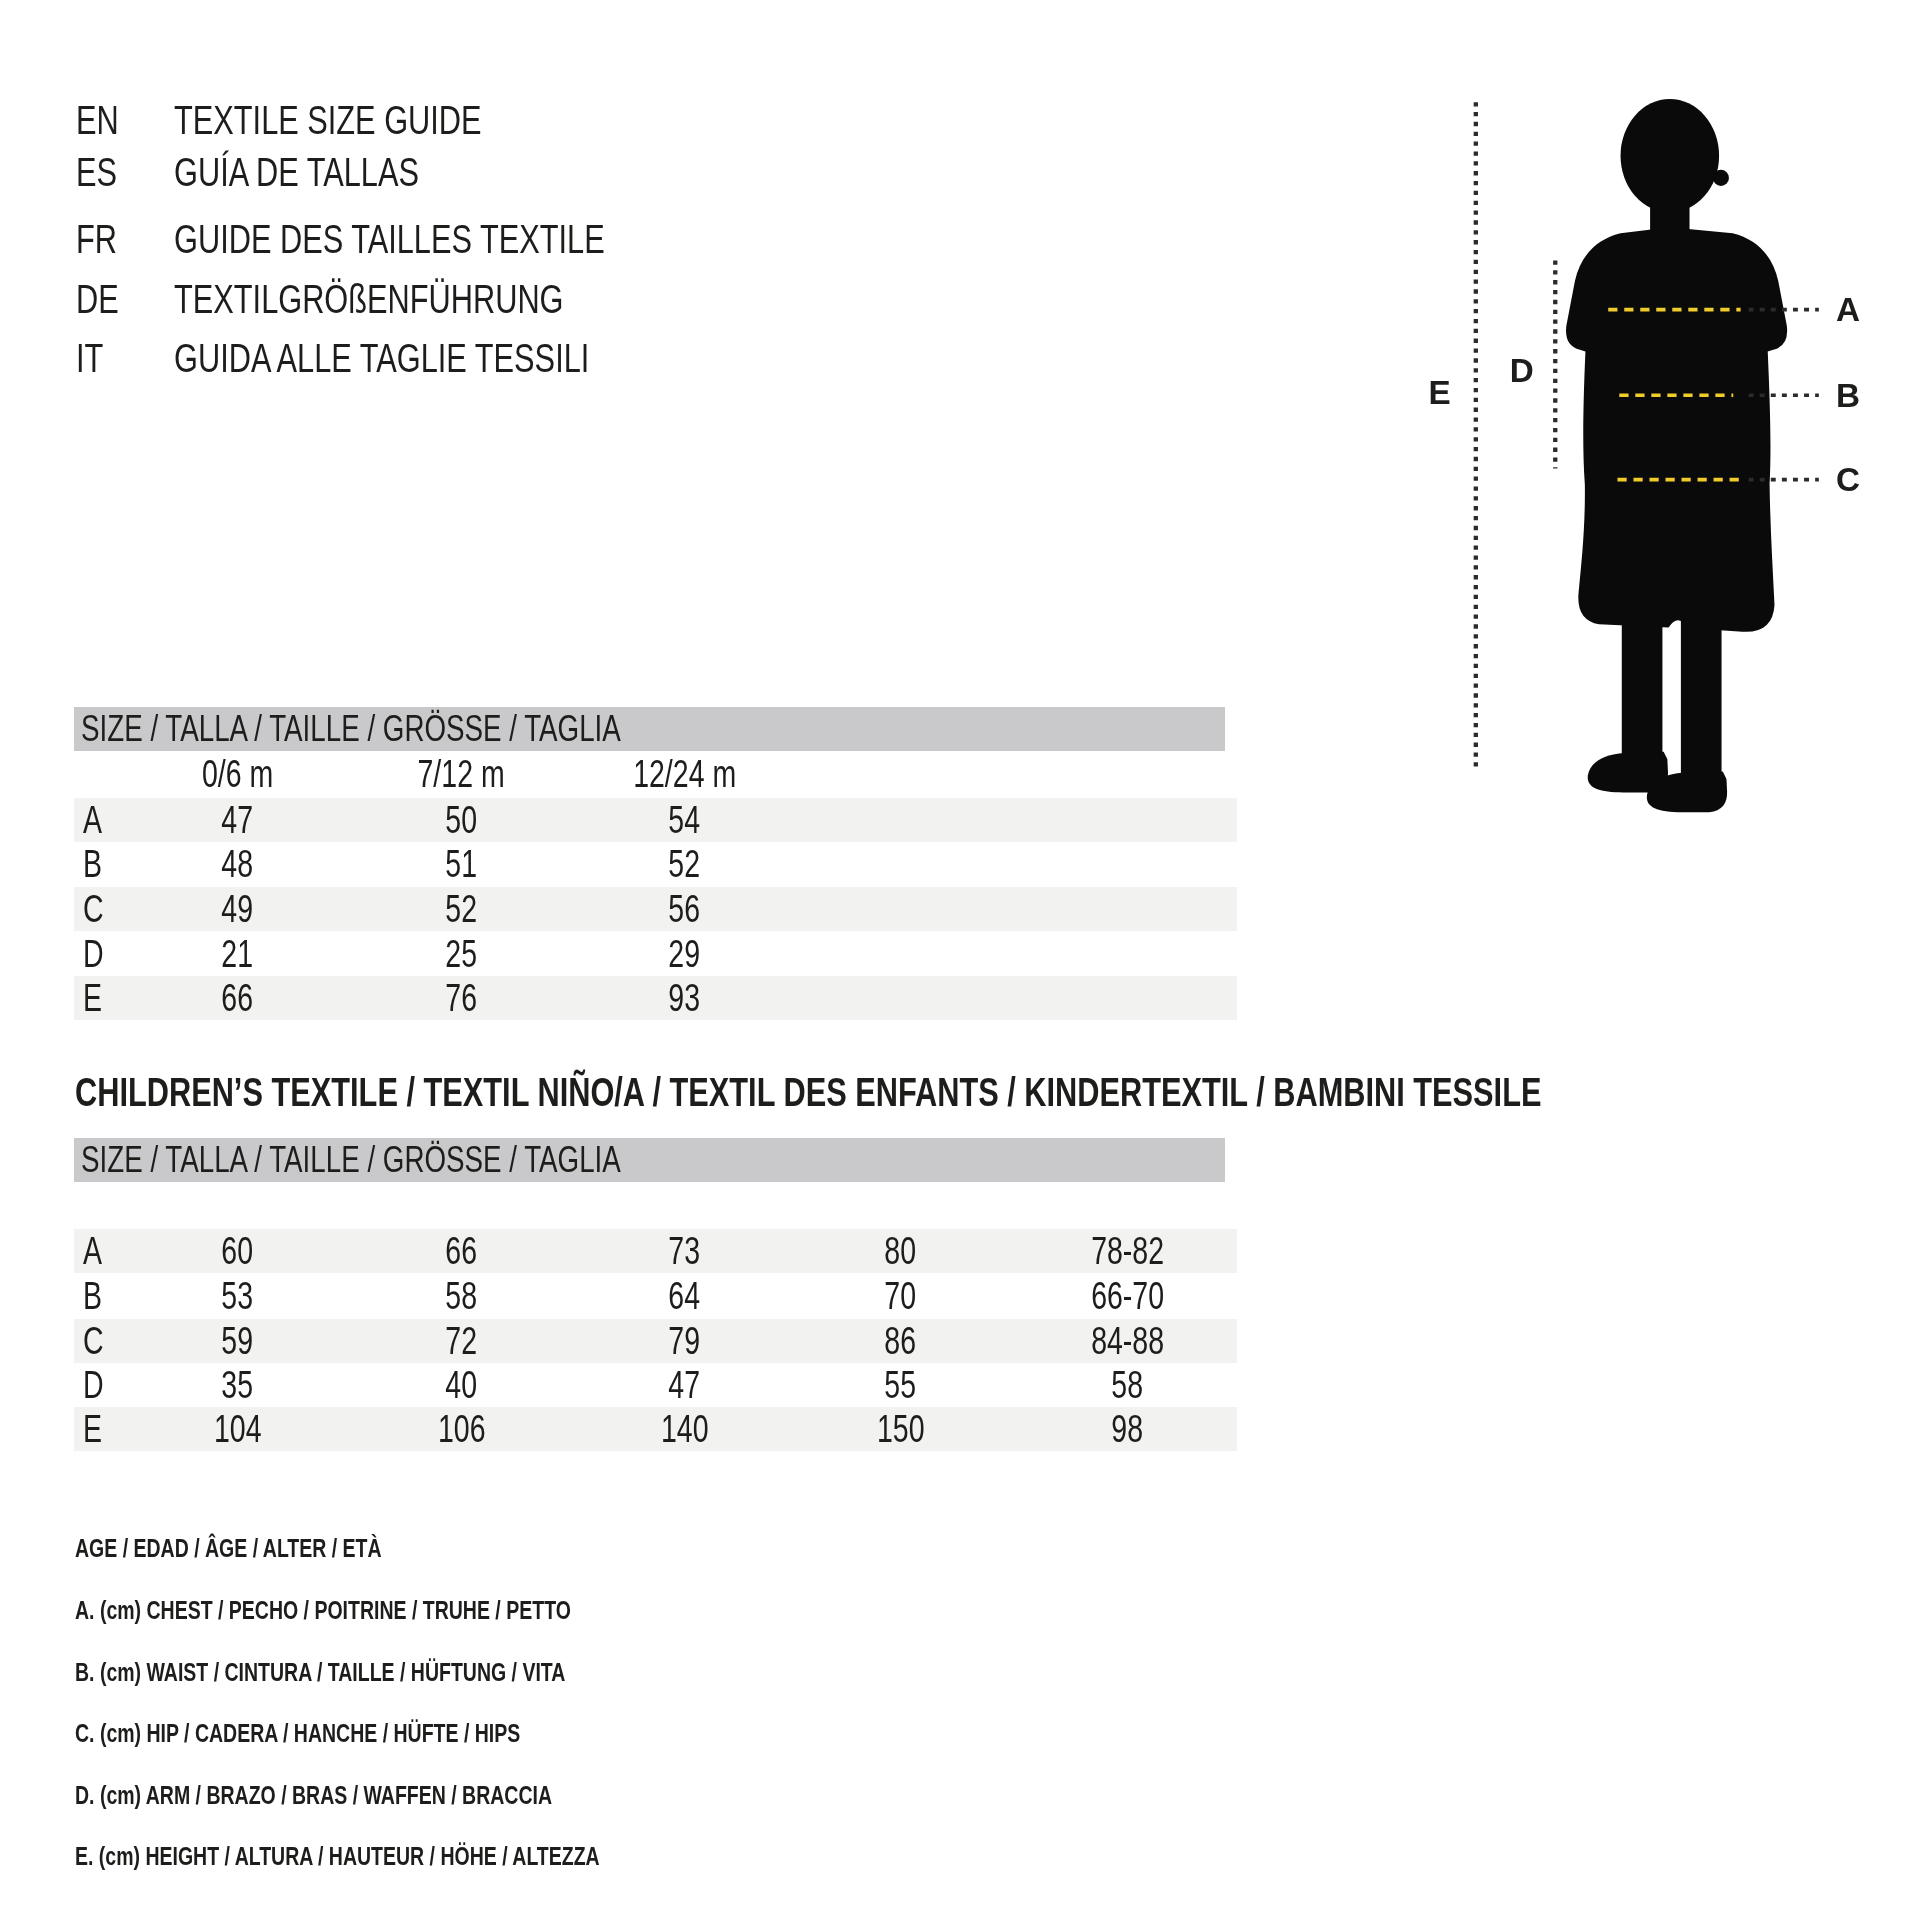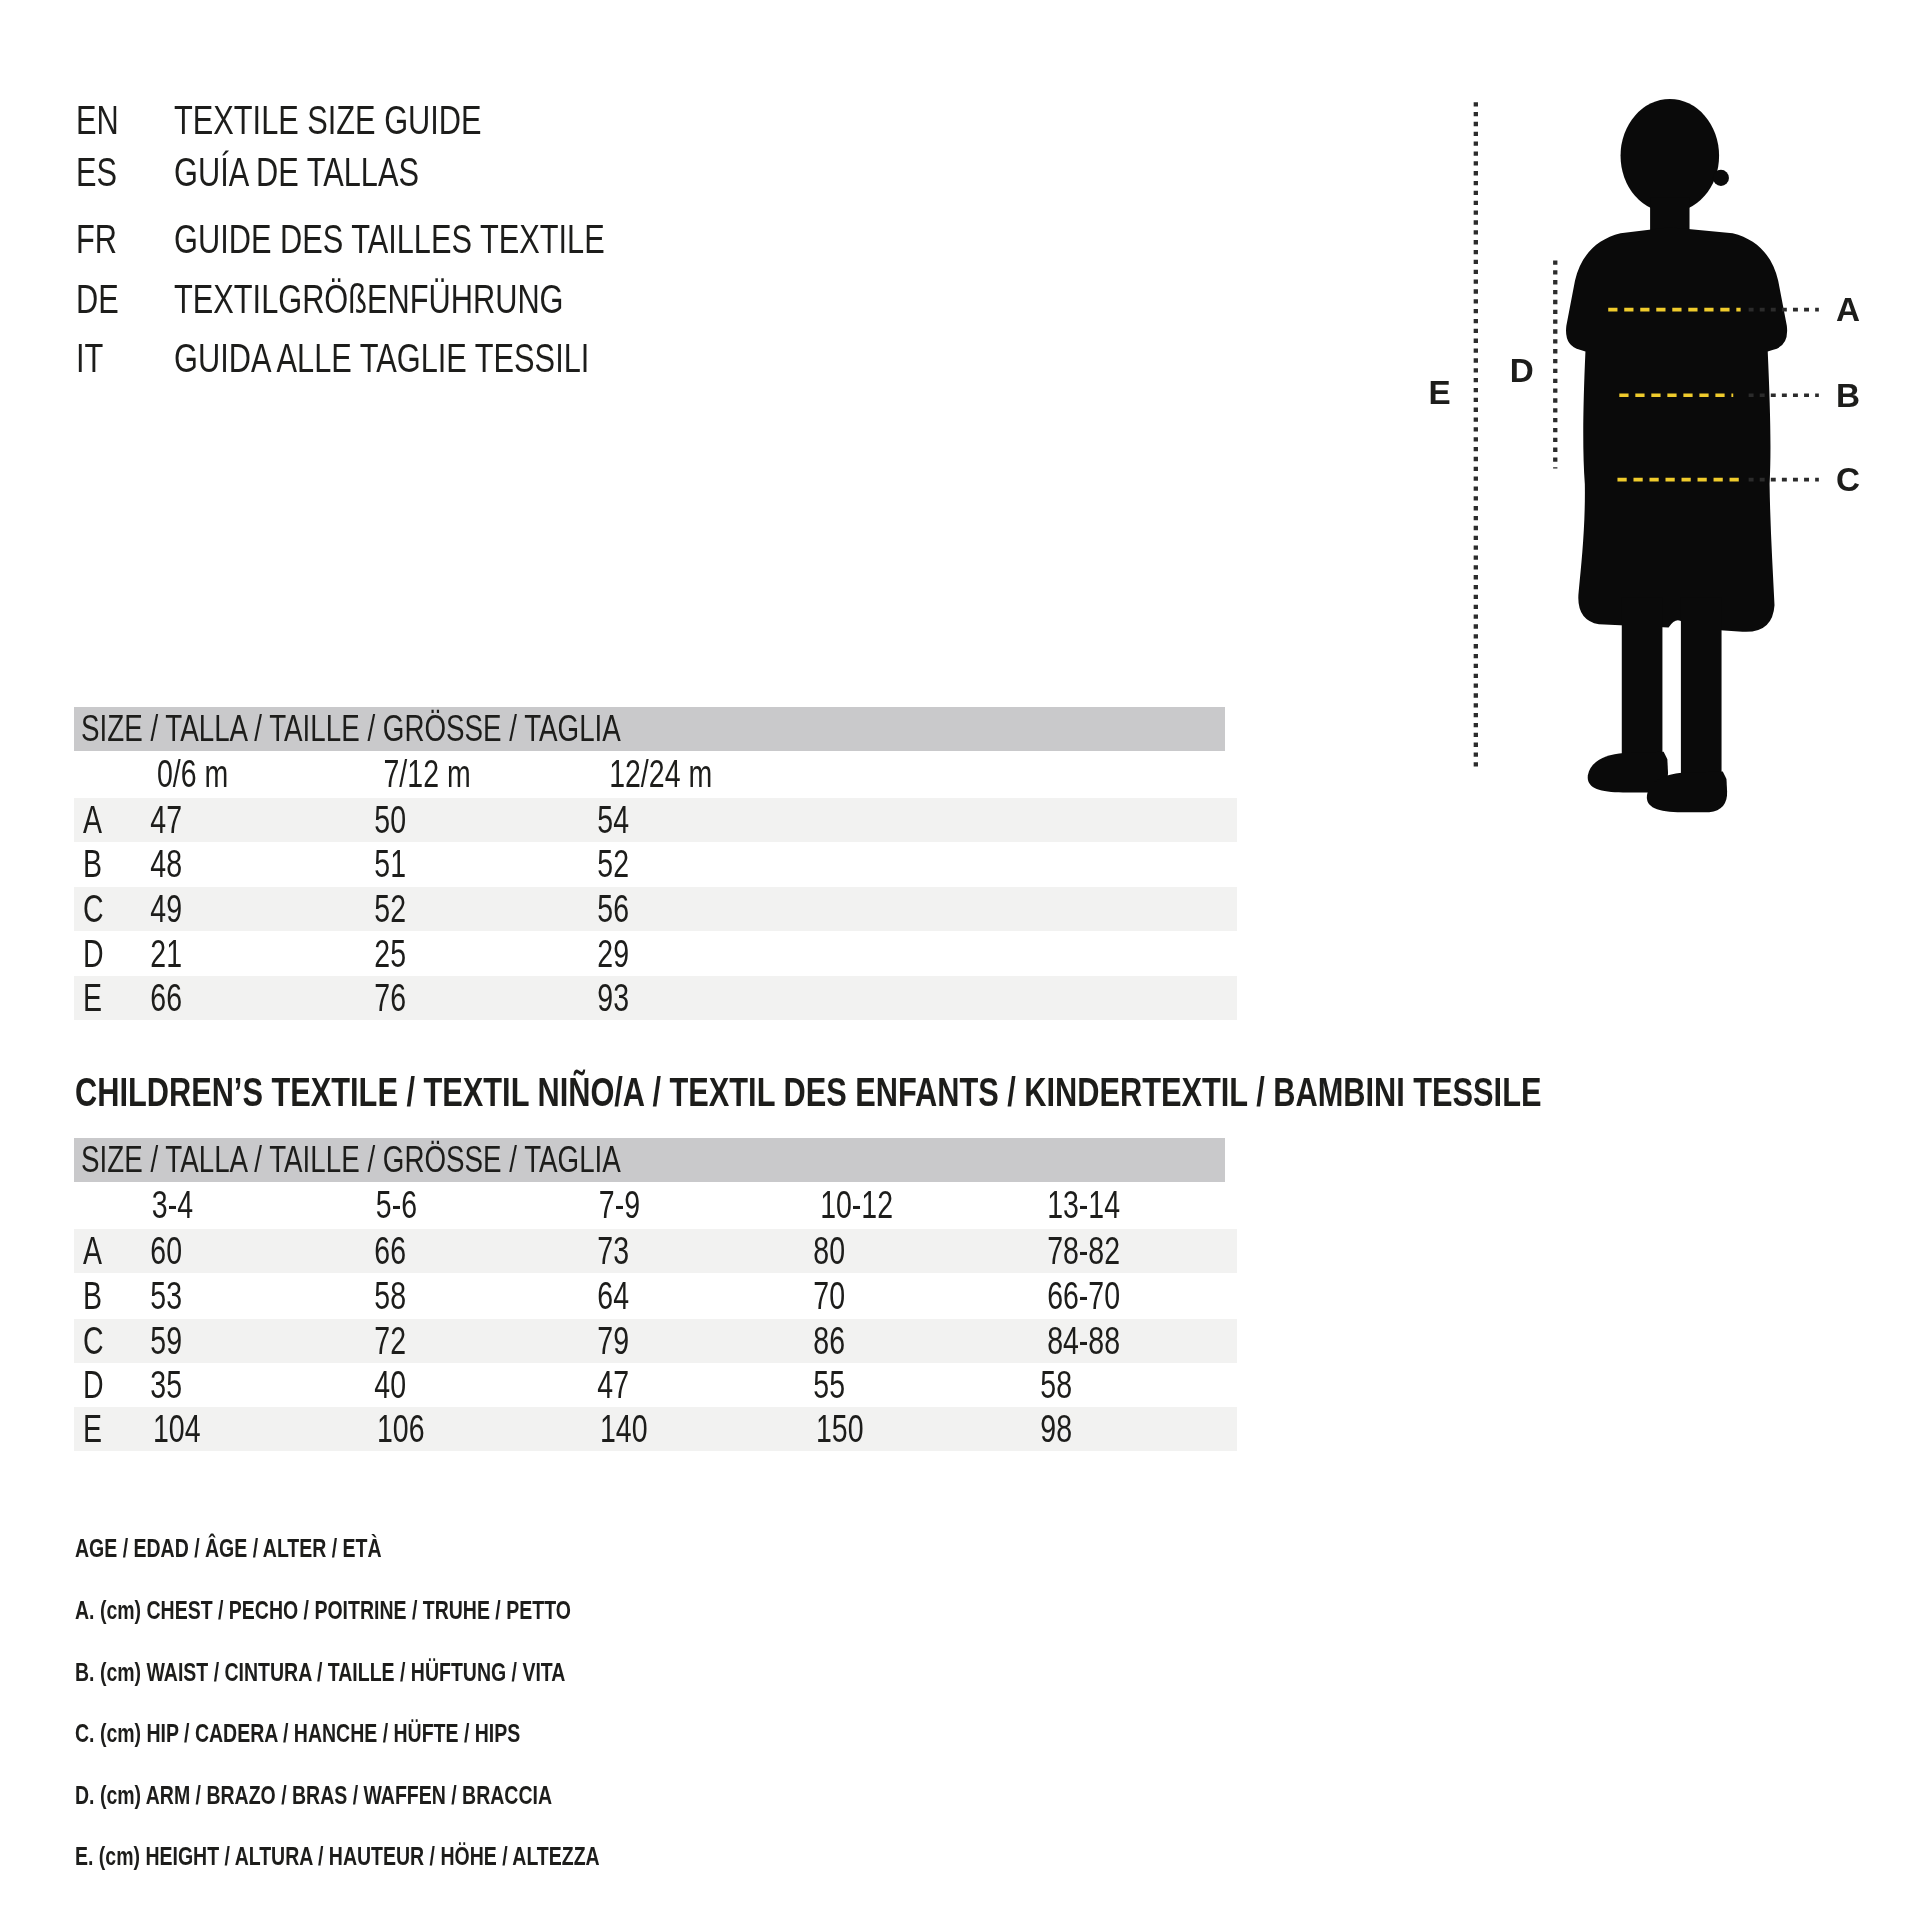--- a/index.html
+++ b/index.html
@@ -28,21 +28,21 @@
   
   .size-band{position:absolute;left:74px;width:1151px;height:44px;background:var(--band,#c9c9cb);font-size:37px;line-height:44px;font-weight:400;white-space:nowrap}
   .size-band .cx{margin-left:7.4px}
   .babies-band{top:707px}
   .children-band{top:1138px}
 
   
   .trow{position:absolute;left:74px;width:1163px;height:44px;font-size:38px;line-height:44px;font-weight:400;white-space:nowrap}
   .trow.stripe{background:var(--stripe,#f2f2f1)}
   .rlabel{position:absolute;left:9.2px;top:0}
-  .cell{position:absolute;top:0;width:185px;text-align:left}
+  .cell{position:absolute;top:0;width:185px;text-align:center}
   .c1{left:71px}.c2{left:295px}.c3{left:518px}.c4{left:734px}.c5{left:961px}
 
   .b-head{top:752px}.b-r0{top:798px}.b-r1{top:842px}.b-r2{top:887px}.b-r3{top:932px}.b-r4{top:976px}
   .k-head{top:1183px}.k-r0{top:1229px}.k-r1{top:1274px}.k-r2{top:1319px}.k-r3{top:1363px}.k-r4{top:1407px}
 
   
   .legend-row{position:absolute;left:75px;height:38px;line-height:38px;font-size:26px;font-weight:700;white-space:nowrap}
   .lg0{top:1529px}.lg1{top:1591px}.lg2{top:1653px}.lg3{top:1714px}.lg4{top:1776px}.lg5{top:1837px}
 
   
@@ -126,27 +126,20 @@
   <div class="trow stripe b-r4">
     <span class="rlabel"><span class="cx">E</span></span>
     <span class="cell c1"><span class="cxc">66</span></span>
     <span class="cell c2"><span class="cxc">76</span></span>
     <span class="cell c3"><span class="cxc">93</span></span>
   </div>
 
   <div class="section-heading children-heading"><span class="cx">CHILDREN’S TEXTILE / TEXTIL NIÑO/A / TEXTIL DES ENFANTS / KINDERTEXTIL / BAMBINI TESSILE</span></div>
   <div class="size-band children-band"><span class="cx">SIZE / TALLA / TAILLE / GRÖSSE / TAGLIA</span></div>
 
-  <div class="trow k-head">
-    <span class="cell c1"><span class="cxc">3-4</span></span>
-    <span class="cell c2"><span class="cxc">5-6</span></span>
-    <span class="cell c3"><span class="cxc">7-9</span></span>
-    <span class="cell c4"><span class="cxc">10-12</span></span>
-    <span class="cell c5"><span class="cxc">13-14</span></span>
-  </div>
   <div class="trow stripe k-r0">
     <span class="rlabel"><span class="cx">A</span></span>
     <span class="cell c1"><span class="cxc">60</span></span>
     <span class="cell c2"><span class="cxc">66</span></span>
     <span class="cell c3"><span class="cxc">73</span></span>
     <span class="cell c4"><span class="cxc">80</span></span>
     <span class="cell c5"><span class="cxc">78-82</span></span>
   </div>
   <div class="trow k-r1">
     <span class="rlabel"><span class="cx">B</span></span>

